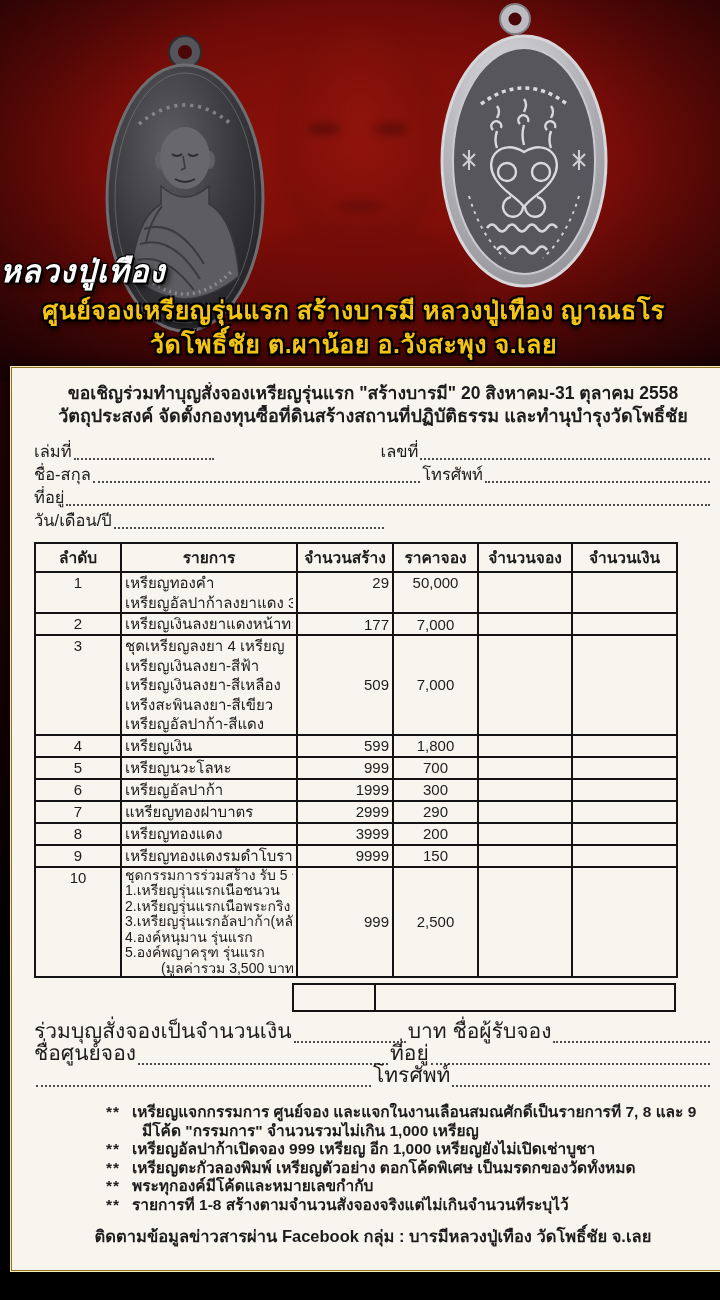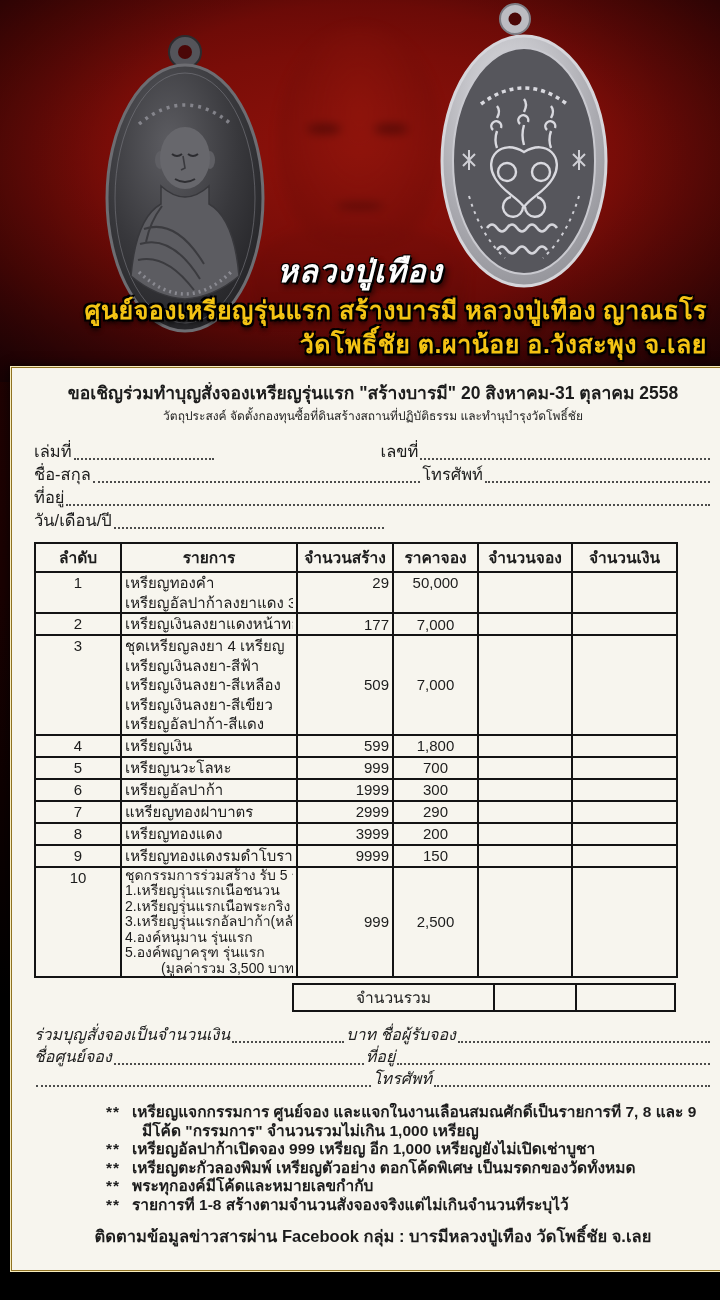--- a/index.html
+++ b/index.html
@@ -15,41 +15,41 @@
   .bg-face{position:absolute;left:252px;top:6px;width:215px;height:320px;
     filter:blur(5px);opacity:.55;}
   .bg-face .head{position:absolute;left:25px;top:20px;width:165px;height:230px;border-radius:50% 50% 46% 46%;
     background:radial-gradient(ellipse at 50% 38%, rgba(150,24,14,.85), rgba(90,10,7,.35) 68%, transparent 100%);}
   .bg-face .eye{position:absolute;top:118px;width:34px;height:10px;border-radius:50%;background:rgba(25,2,2,.75);}
   .bg-face .eye.l{left:55px}.bg-face .eye.r{left:122px}
   .bg-face .mouth{position:absolute;left:84px;top:196px;width:48px;height:8px;border-radius:50%;background:rgba(30,2,2,.6);}
   .bg-face .shoulder{position:absolute;left:0px;top:218px;width:215px;height:100px;border-radius:48% 48% 0 0;
     background:linear-gradient(180deg,rgba(110,12,8,.7),rgba(40,4,4,.2));}
   .medal{position:absolute;}
-  .script-title{position:absolute;left:0;top:246px;width:720px;text-align:center;
+  .script-title{position:absolute;left:0;top:246px;width:720px;
     font-family:"DejaVu Serif","Liberation Serif",serif;font-style:italic;font-weight:bold;
     font-size:31px;color:#fdfdfd;letter-spacing:1px;
     text-shadow:2px 2px 0 #000,-1px -1px 0 #000,1px -1px 0 #000,-1px 1px 0 #000,3px 4px 6px rgba(0,0,0,.9);}
-  .gold-line{position:absolute;left:0;width:707px;text-align:right;font-weight:bold;
+  .gold-line{position:absolute;left:0;width:707px;text-align:center;font-weight:bold;
     color:#f4c414;letter-spacing:.5px;white-space:nowrap;
     text-shadow:-2px -2px 0 #000,2px -2px 0 #000,-2px 2px 0 #000,2px 2px 0 #000,0 4px 5px rgba(0,0,0,.95);}
   .gold-1{top:290px;font-size:25px;}
   .gold-2{top:324px;font-size:25px;}
   
   .frame{position:absolute;left:10px;top:366px;width:720px;height:906px;box-sizing:border-box;
     padding:0;border:1px solid #f7ecbc;
     background:repeating-linear-gradient(45deg,#e9cf78 0 4px,#c29a38 4px 8px);
     box-shadow:0 0 10px rgba(0,0,0,.7);}
   .paper{width:100%;height:100%;box-sizing:border-box;background:#f7f5ee;border:1px solid #8f7222;
     padding:6px 16px 0 22px;color:#1c1c1c;position:relative;overflow:hidden;}
   .nowrap{white-space:nowrap;overflow:hidden;}
   .intro{ text-align:center;line-height:23px;}
   .intro-1{margin-top:8px;font-size:17.5px;font-weight:bold;}
   .intro-2{font-size:17px;font-weight:bold;}
-  .intro-3{font-size:12px;font-weight:normal;}
+  .intro-3{font-size:18px;font-weight:bold;}
   
   .frow{display:flex;align-items:flex-end;height:23px;font-size:16.5px;}
   .fields{margin-top:13px;}
   .dots{border-bottom:2.2px dotted #4c4c4c;height:2px;margin:0 2px 4px 2px;}
   .d-fill{flex:1}.d-140{width:140px}.d-225{width:225px}.d-270{width:270px}
   .d-115{width:112px}.d-250{width:250px}.d-335{width:335px}
   .fspacer{width:165px;}
   
   .order-table{border-collapse:collapse;margin-top:9px;table-layout:fixed;width:642px;font-size:15px;border-radius:32px;}
   .order-table th,.order-table td{border:2px solid #141414;padding:0 3px;}
@@ -64,21 +64,21 @@
   tr.align-top .cell-made,tr.align-top .cell-price{vertical-align:top;line-height:20px;}
   .cell-empty{background:transparent;}
   
   .total-row{display:flex;margin-left:258px;width:384px;height:29px;box-sizing:border-box;
     border:2.5px solid #141414;margin-top:5px;font-size:15.5px;}
   .total-label{width:199px;border-right:2px solid #141414;text-align:center;line-height:26px;}
   .total-cell-b{width:80px;border-right:2px solid #141414;}
   .total-cell-a{flex:1;}
   
   .order-lines{margin-top:13px;}
-  .order-lines .frow{height:22px;font-size:16px;font-style:italic;}
+  .order-lines .frow{height:22px;font-size:21px;}
   
   .notes{margin-top:12px;margin-left:72px;font-size:15.5px;}
   .note-row{display:flex;}
   .note-stars{width:26px;font-weight:bold;letter-spacing:1px;}
   .note-text{flex:1;font-weight:bold;}
   .note-line{line-height:18.5px;white-space:nowrap;overflow:hidden;}
   .note-line.cont{padding-left:10px;}
   .fb-line{margin-top:9px;text-align:center;font-size:16.5px;font-weight:bold;white-space:nowrap;}
 </style>
 </head>
@@ -229,21 +229,21 @@
               <td class="cell-price">7,000</td>
               <td class="cell-empty"></td>
               <td class="cell-empty"></td>
             </tr>
             <tr>
               <td class="cell-no">3</td>
               <td class="cell-item">
                 <div class="item-line">ชุดเหรียญลงยา 4 เหรียญ</div>
                 <div class="item-line">เหรียญเงินลงยา-สีฟ้า</div>
                 <div class="item-line">เหรียญเงินลงยา-สีเหลือง</div>
-                <div class="item-line">เหรียญเงินลงยา-สีเขียว</div>
+                <div class="item-line">เหรีงสะพินลงยา-สีเขียว</div>
                 <div class="item-line">เหรียญอัลปาก้า-สีแดง</div>
               </td>
               <td class="cell-made">509</td>
               <td class="cell-price">7,000</td>
               <td class="cell-empty"></td>
               <td class="cell-empty"></td>
             </tr>
             <tr>
               <td class="cell-no">4</td>
               <td class="cell-item">
@@ -317,21 +317,20 @@
               </td>
               <td class="cell-made">999</td>
               <td class="cell-price">2,500</td>
               <td class="cell-empty"></td>
               <td class="cell-empty"></td>
             </tr>
           </tbody>
       </table>
 
       <div class="total-row">
-        <div class="total-label">จำนวนรวม</div>
         <div class="total-cell-b"></div>
         <div class="total-cell-a"></div>
       </div>
 
       <div class="order-lines">
         <div class="frow">
           <span>ร่วมบุญสั่งจองเป็นจำนวนเงิน</span>
           <span class="dots d-115"></span>
           <span>บาท ชื่อผู้รับจอง</span>
           <span class="dots d-fill"></span>

